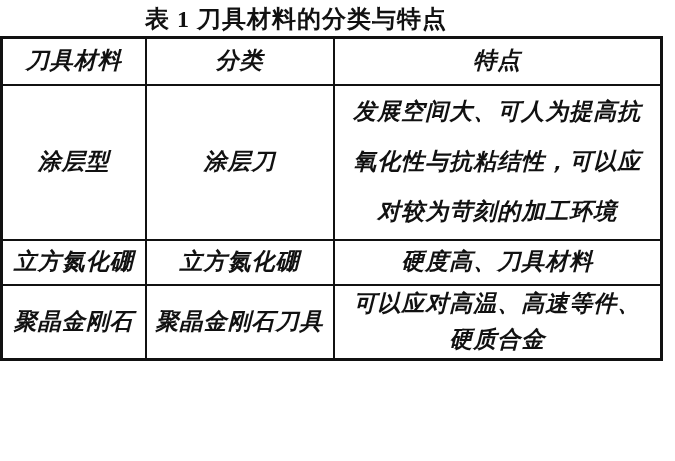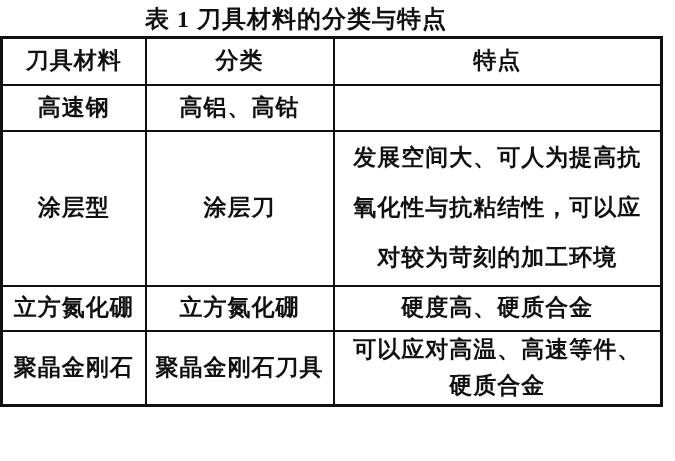--- a/index.html
+++ b/index.html
@@ -44,20 +44,21 @@
     border: 2px solid #111111;
     text-align: center;
     vertical-align: middle;
     font-size: 23px;
     font-weight: bold;
     letter-spacing: 1px;
     line-height: 36px;
     padding: 0 2px;
     overflow: hidden;
     word-break: break-word;
+    font-style: italic;
   }
   tr.r-header { height: 47px; }
   tr.r1 { height: 46px; }
   tr.r2 { height: 45px; }
   tr.r3 { height: 155px; }
   tr.r4 { height: 45px; }
   tr.r5 { height: 73px; }
   td.lh-tall { line-height: 50px; }
   td.pad-wide { padding: 0 8px; }
   td.pad-feat { padding: 0 10px; }
@@ -76,34 +77,29 @@
       <col class="c3">
     </colgroup>
     <thead>
       <tr class="r-header">
         <th>刀具材料</th>
         <th>分类</th>
         <th>特点</th>
       </tr>
     </thead>
     <tbody>
-      <tr class="r1">
-        <td>高速钢</td>
-        <td>高铝、高钴</td>
-        <td></td>
-      </tr>
       <tr class="r3">
         <td>涂层型</td>
         <td>涂层刀</td>
         <td class="lh-tall pad-feat">发展空间大、可人为提高抗氧化性与抗粘结性，可以应对较为苛刻的加工环境</td>
       </tr>
       <tr class="r4">
         <td>立方氮化硼</td>
         <td>立方氮化硼</td>
-        <td class="pad-feat">硬度高、硬质合金</td>
+        <td class="pad-feat">硬度高、刀具材料</td>
       </tr>
       <tr class="r5">
         <td>聚晶金刚石</td>
         <td class="pad-wide">聚晶金刚石刀具</td>
         <td class="pad-feat">可以应对高温、高速等件、硬质合金</td>
       </tr>
     </tbody>
   </table>
 
 </div>

